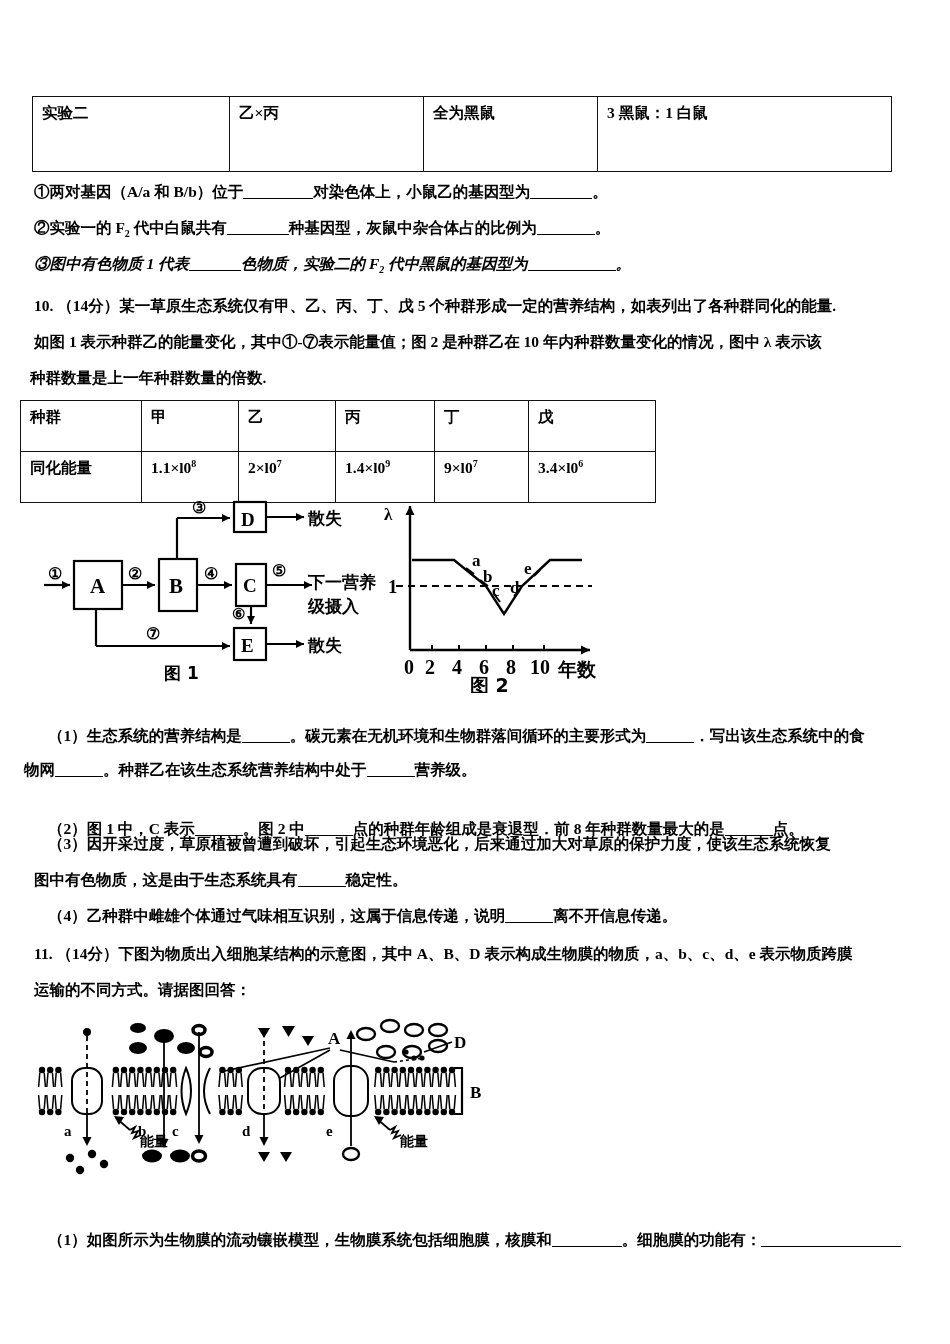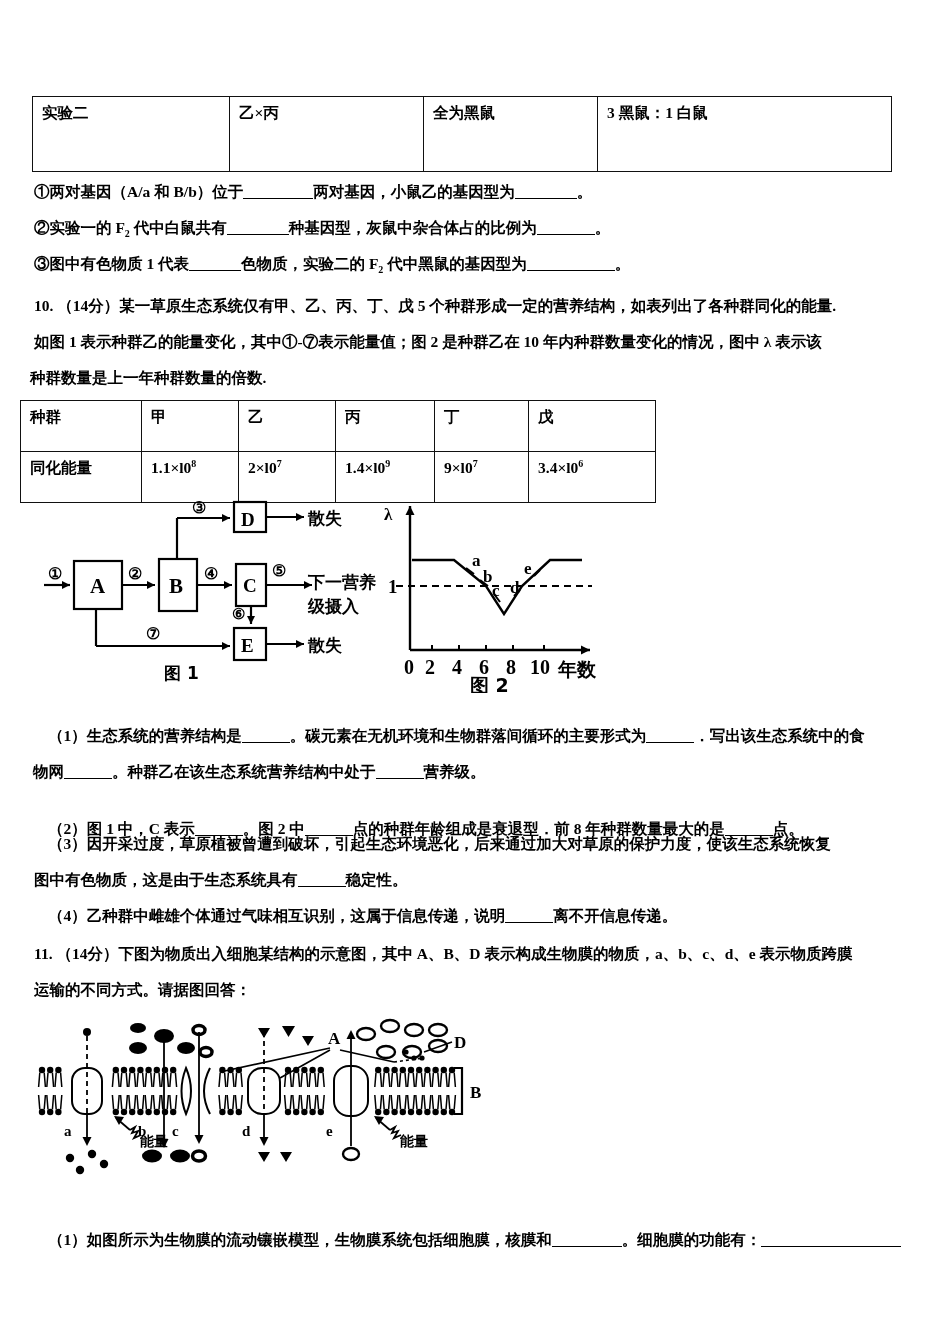--- a/index.html
+++ b/index.html
@@ -63,28 +63,28 @@
         <tr>
       <td style="width:178px;height:62px;">实验二</td>
       <td style="width:175px;">乙×丙</td>
       <td style="width:155px;">全为黑鼠</td>
       <td>3 黑鼠：1 白鼠</td>
     </tr>
   </tbody>
     </table>
 
   <div class="ln" style="left:34px;top:184px;">
-    <span>①</span><span>两对基因（A/a 和 B/b）位于</span><span class="blank" style="width:70px;"></span><span>两对基因，小鼠乙的基因型为</span><span class="blank" style="width:62px;"></span><span>。</span>
+    <span>①</span><span>两对基因（A/a 和 B/b）位于</span><span class="blank" style="width:70px;"></span><span>对染色体上，小鼠乙的基因型为</span><span class="blank" style="width:62px;"></span><span>。</span>
   </div>
 
   <div class="ln" style="left:34px;top:220px;">
     <span>②</span><span>实验一的 F<sub>2</sub> 代中白鼠共有</span><span class="blank" style="width:62px;"></span><span>种基因型，灰鼠中杂合体占的比例为</span><span class="blank" style="width:58px;"></span><span>。</span>
   </div>
 
-  <div class="ln" style="left:34px;top:256px;">
+  <div class="ln" style="left:34px;top:256px;font-style:italic;">
     <span>③</span><span>图中有色物质 1 代表</span><span class="blank" style="width:52px;"></span><span>色物质，实验二的 F<sub>2</sub> 代中黑鼠的基因型为</span><span class="blank" style="width:88px;"></span><span>。</span>
   </div>
 
   <div class="ln" style="left:34px;top:298px;">
     <span>10.</span>
     <span>（14分）</span><span>某一草原生态系统仅有甲、乙、丙、丁、戊 5 个种群形成一定的营养结构，如表列出了各种群同化的能量.</span>
   </div>
   <div class="ln" style="left:34px;top:334px;">如图 1 表示种群乙的能量变化，其中①‑⑦表示能量值；图 2 是种群乙在 10 年内种群数量变化的情况，图中 λ 表示该</div>
   <div class="ln" style="left:30px;top:370px;">种群数量是上一年种群数量的倍数.</div>
 
@@ -230,21 +230,21 @@
       <g font-family="'DejaVu Sans', sans-serif" font-weight="700" fill="#000">
         <text x="176" y="178" font-size="19">年数</text>
         <text x="88" y="194" font-size="19">图 2</text>
       </g>
     </svg>
   </div>
 
   <div class="ln" style="left:48px;top:728px;">
     <span>（1）</span><span>生态系统的营养结构是</span><span class="blank" style="width:48px;"></span><span>。碳元素在无机环境和生物群落间循环的主要形式为</span><span class="blank" style="width:48px;"></span><span>．写出该生态系统中的食</span>
   </div>
-  <div class="ln" style="left:33px;top:764px;">
+  <div class="ln" style="left:24px;top:764px;font-family:Liberation Mono, monospace;">
     <span>物网</span><span class="blank" style="width:48px;"></span><span>。种群乙在该生态系统营养结构中处于</span><span class="blank" style="width:48px;"></span><span>营养级。</span>
   </div>
 
   <div class="ln" style="left:48px;top:800px;margin-top:21px;">
     <span>（2）</span><span>图 1 中，C 表示</span><span class="blank" style="width:48px;"></span><span>。图 2 中</span><span class="blank" style="width:48px;"></span><span>点的种群年龄组成是衰退型．前 8 年种群数量最大的是</span><span class="blank" style="width:48px;"></span><span>点。</span>
   </div>
 
   <div class="ln" style="left:48px;top:836px;">
     <span>（3）</span><span>因开采过度，草原植被曾遭到破坏，引起生态环境恶化，后来通过加大对草原的保护力度，使该生态系统恢复</span>
   </div>

